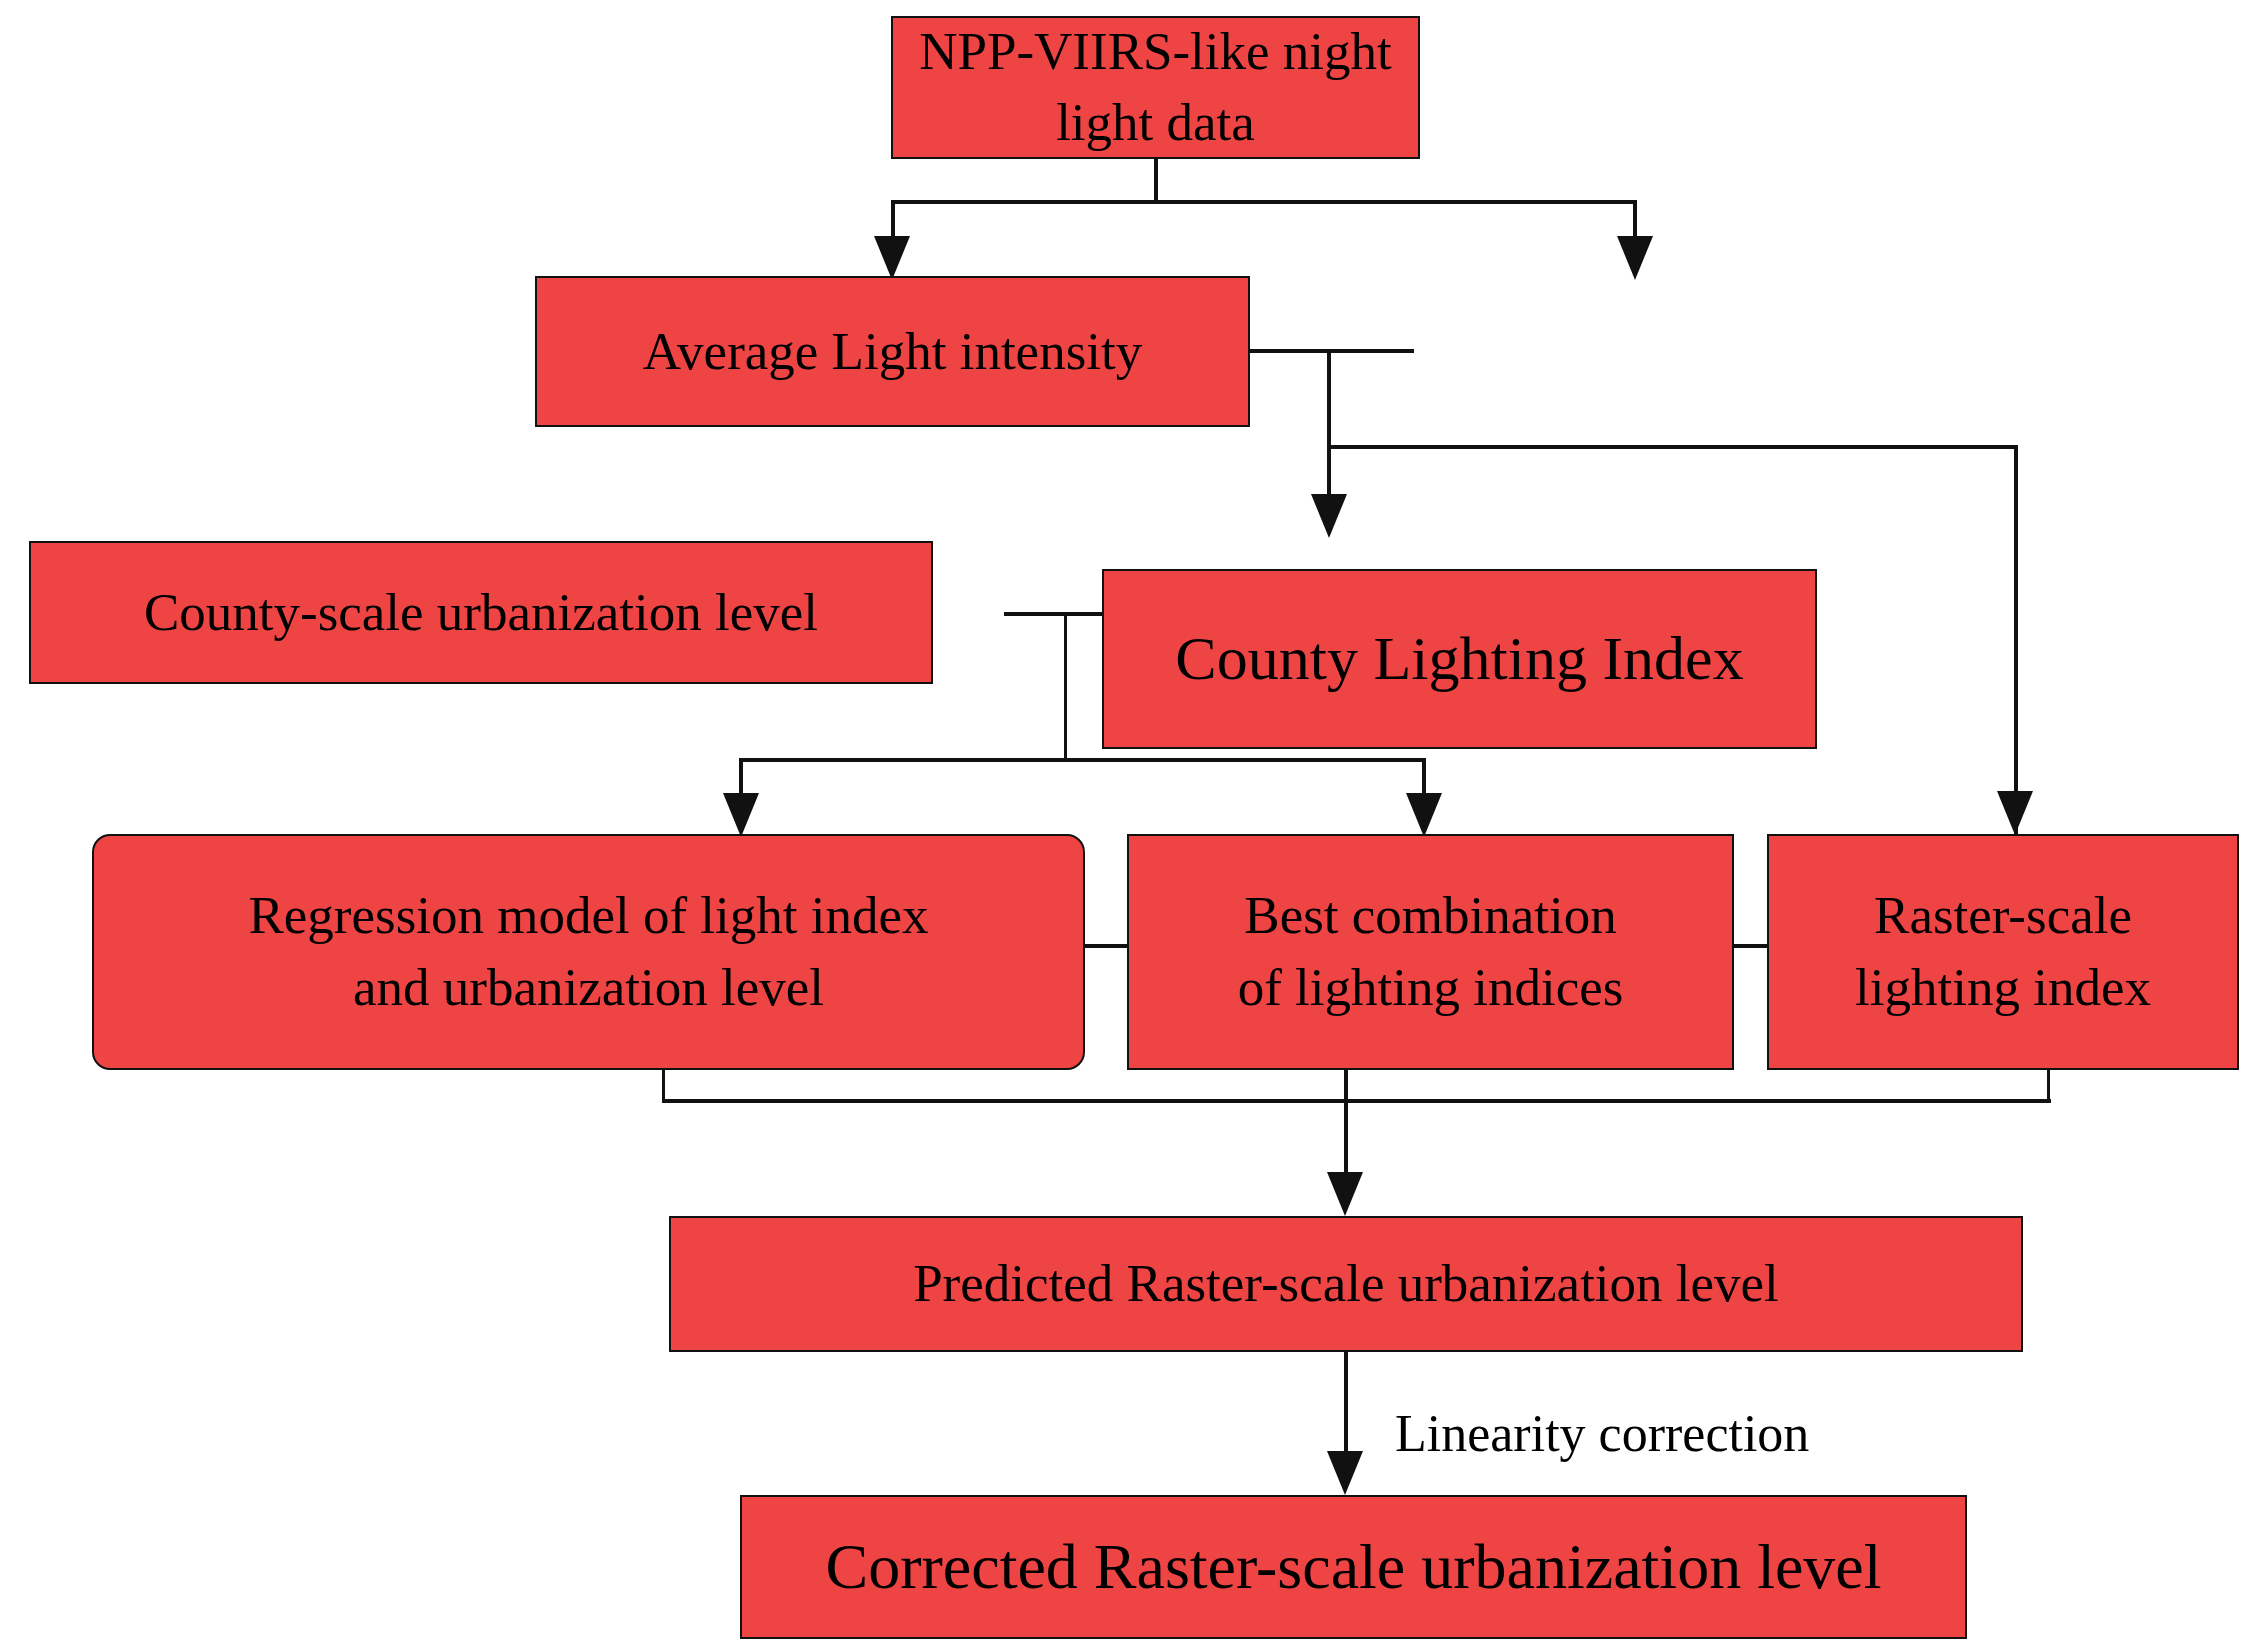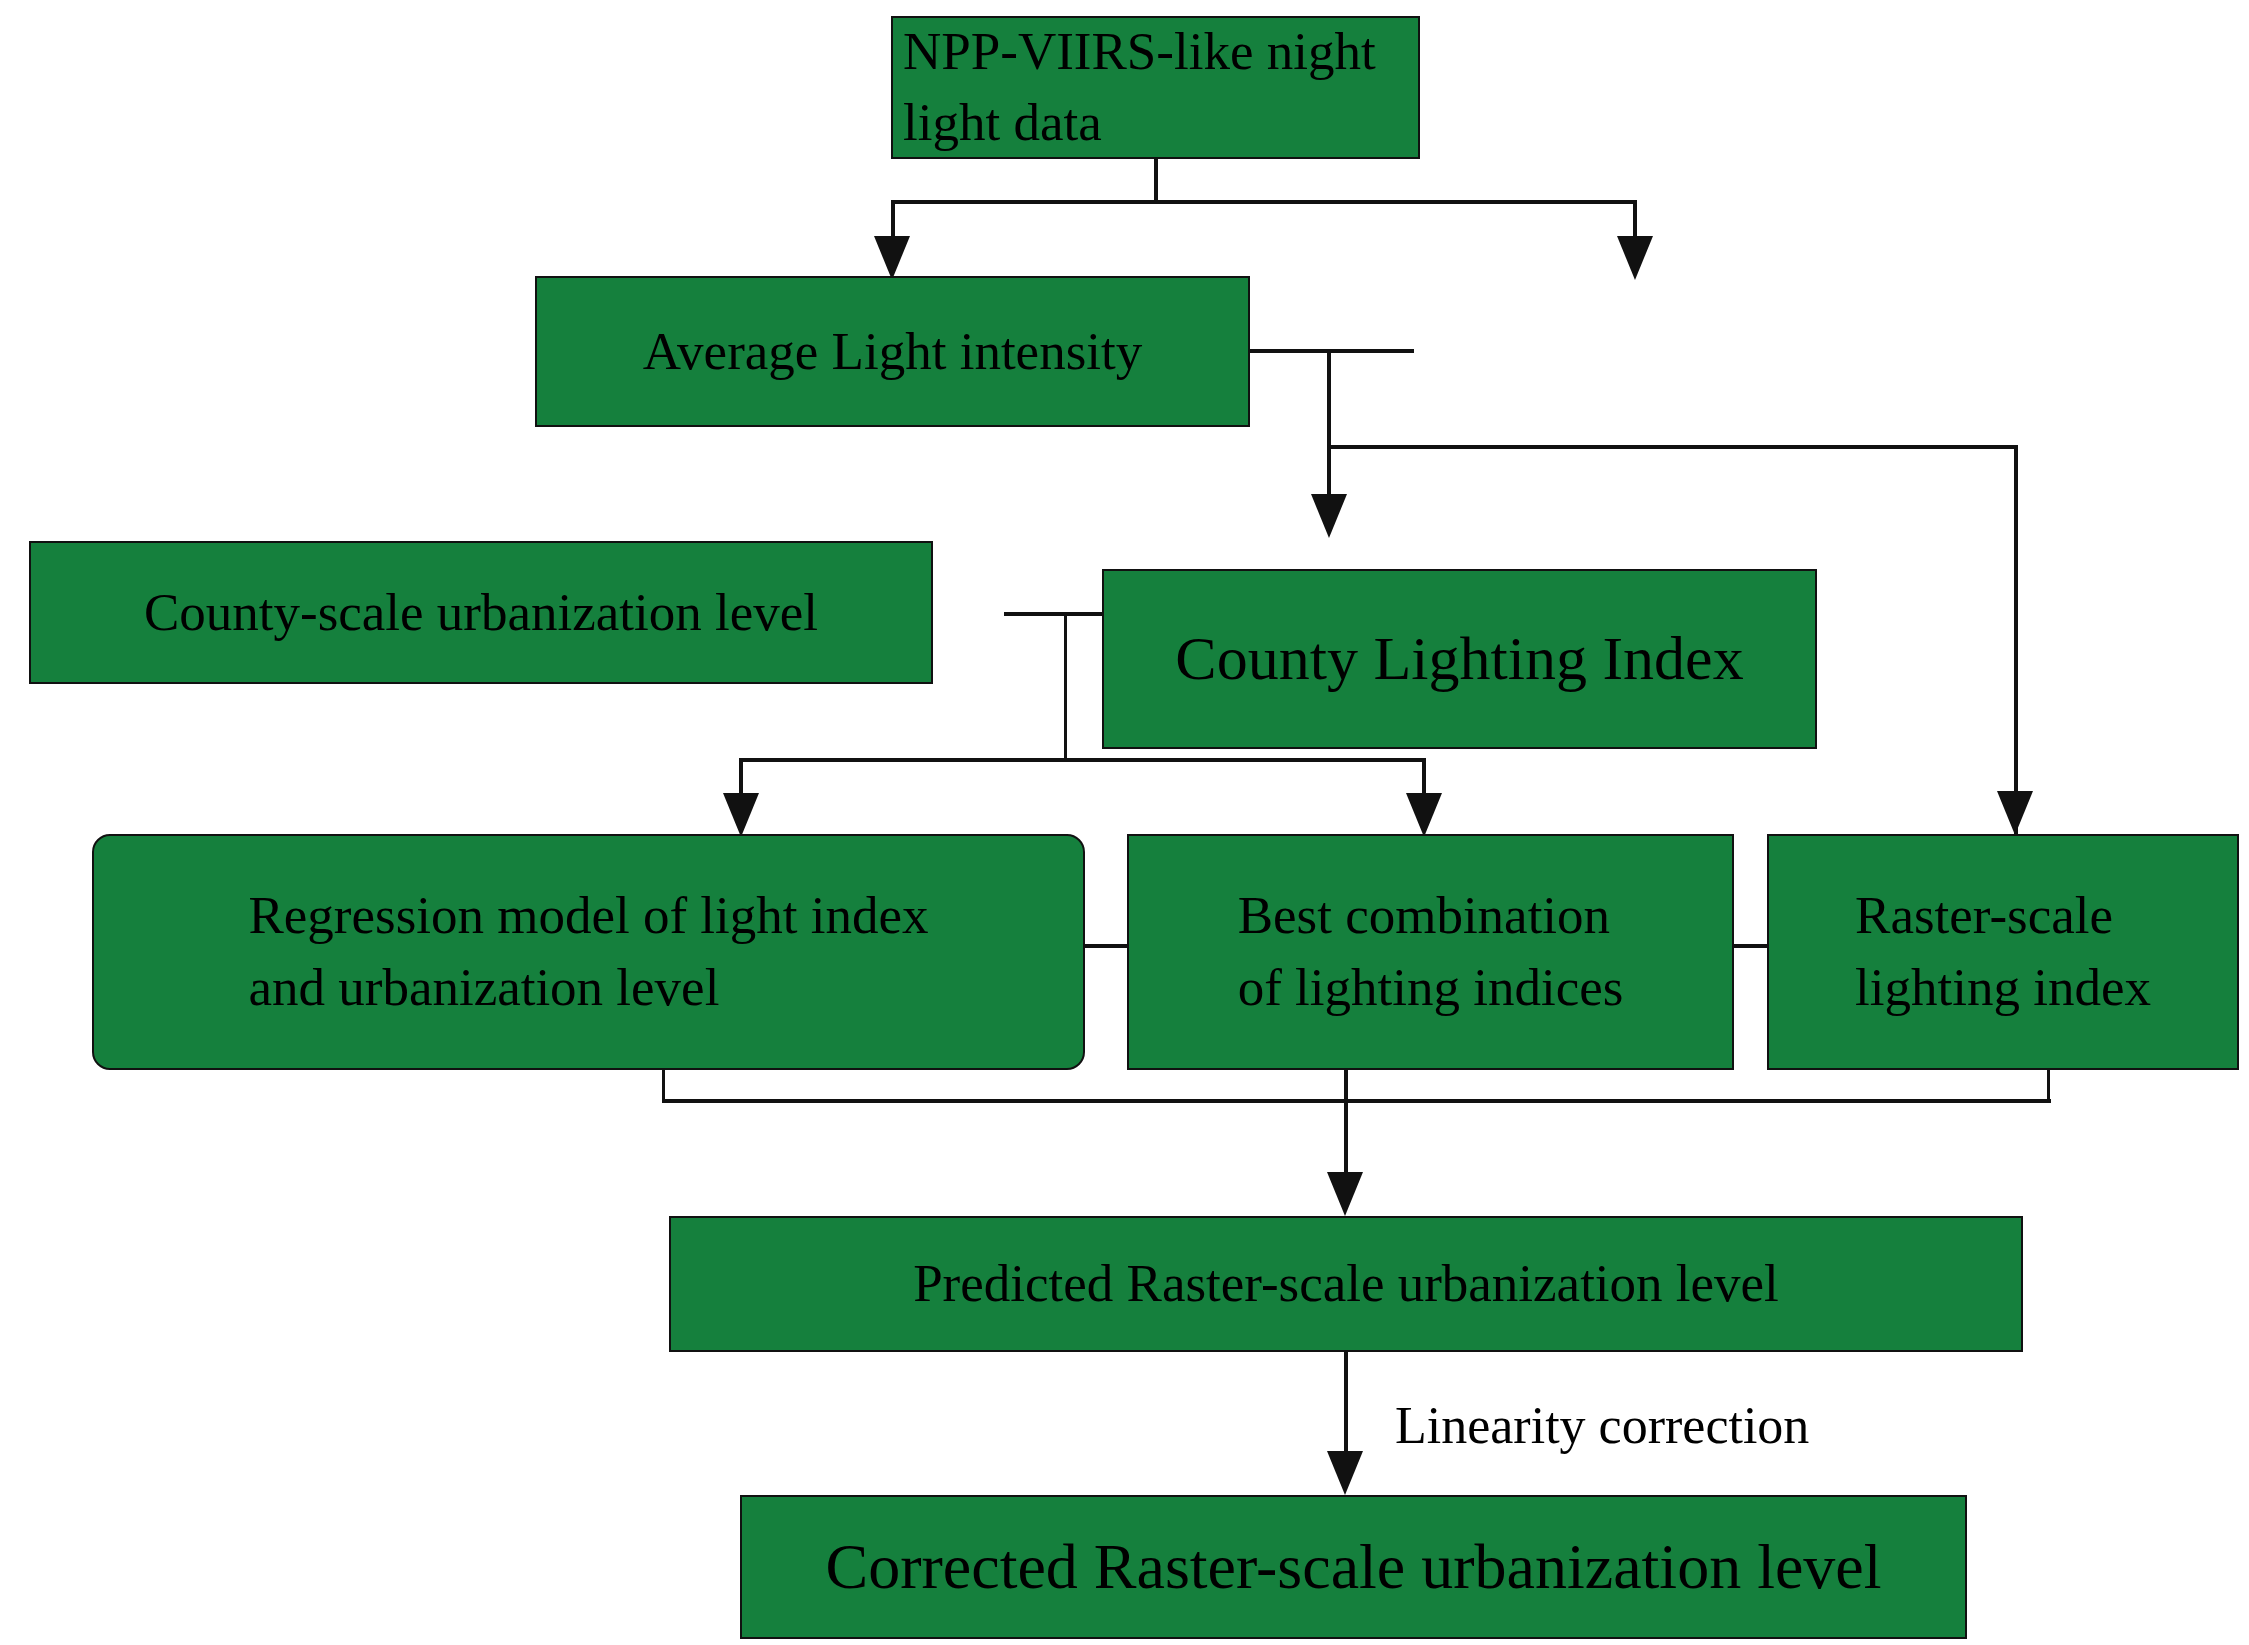--- a/index.html
+++ b/index.html
@@ -13,25 +13,25 @@
     width: 2250px;
     height: 1645px;
     background: #ffffff;
     overflow: hidden;
     font-family: "Liberation Serif", "DejaVu Serif", serif;
   }
   .node {
     position: absolute;
     box-sizing: border-box;
     border: 2.9px solid #111111;
-    background: #15803d;
+    background: #ef4444;
     display: flex;
     align-items: center;
     justify-content: center;
-    text-align: left;
+    text-align: center;
     color: #000000;
     line-height: 1.35;
     padding: 13px 10px;
   }
   .node .lbl {
     display: block;
     white-space: pre-line;
   }
   
   #n-source      { left: 891px; top: 15.7px;   width: 529px;  height: 143px;  font-size: 53px; }
@@ -61,20 +61,21 @@
     border-left: 18.6px solid transparent;
     border-right: 18.6px solid transparent;
     border-top: 44px solid #111111;
   }
 
   .edge-label {
     position: absolute;
     color: #000000;
     font-size: 52px;
     white-space: nowrap;
+    margin-top: 8px;
   }
 </style>
 </head>
 <body>
 
 <div id="canvas">
 
   <div class="vline" style="left:1154px; top:159px; height:43px;"></div>
   <div class="hline" style="left:891px; top:200px; width:744px;"></div>
   <div class="vline" style="left:891px; top:200px; height:52px;"></div>

